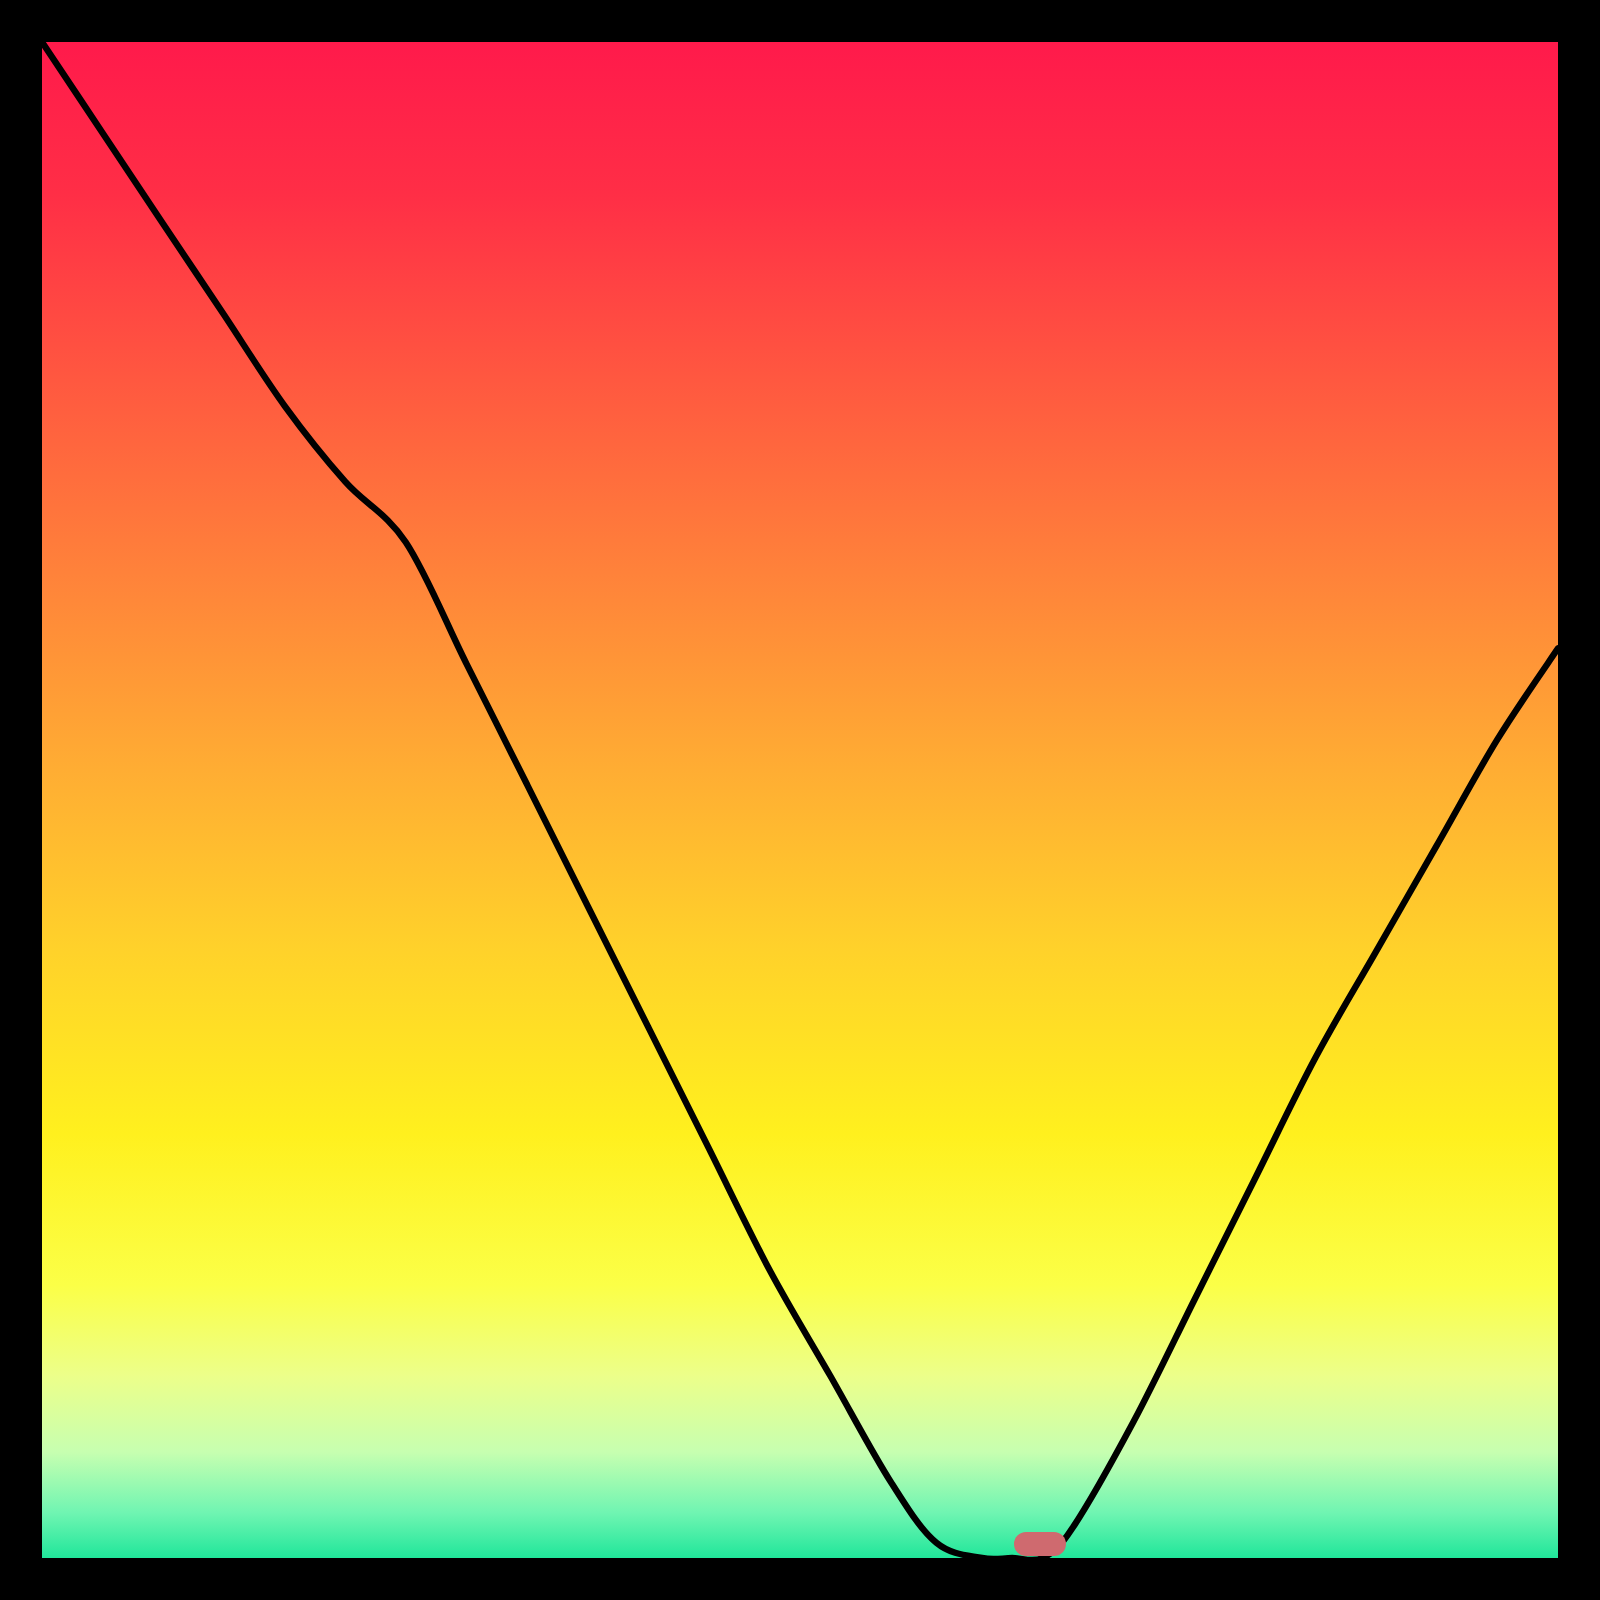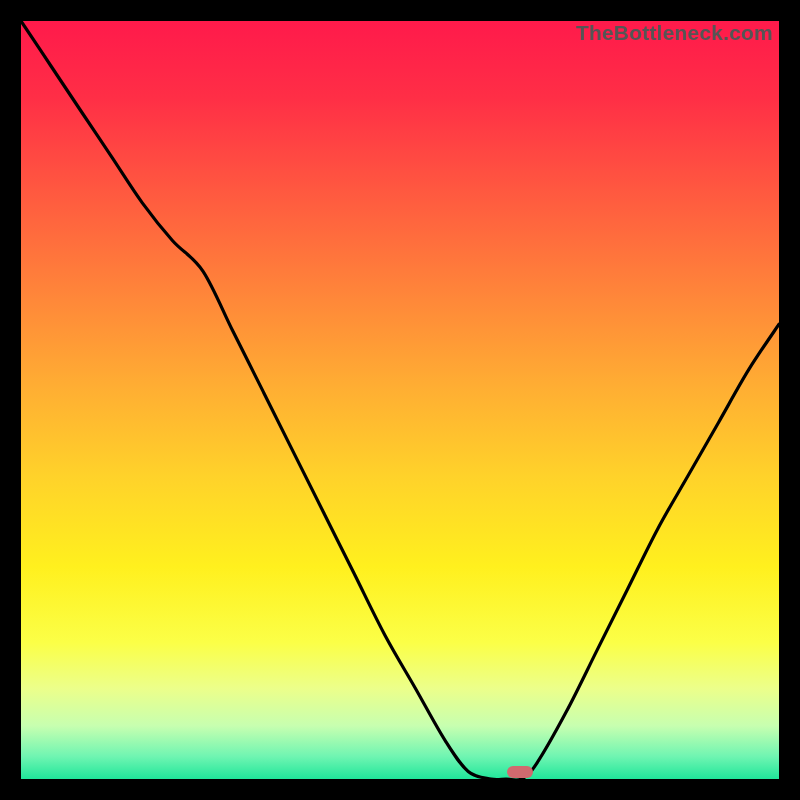--- a/index.html
+++ b/index.html
@@ -74,15 +74,14 @@
       </defs>
       <rect x="0" y="0" width="758" height="758" fill="url(#bg-grad)"></rect>
     </svg>
 
     <svg class="curve" viewBox="0 0 758 758" preserveAspectRatio="none">
       <path id="curve-path" d="M 0.0 0.0 C 5.1 7.6, 20.2 30.3, 30.3 45.5 C 40.4 60.6, 50.5 75.8, 60.6 91.0 C 70.7 106.1, 80.9 121.3, 91.0 136.4 C 101.1 151.6, 111.2 168.0, 121.3 181.9 C 131.4 195.8, 141.5 208.4, 151.6 219.8 C 161.7 231.2, 171.8 235.0, 181.9 250.1 C 192.0 265.3, 202.1 290.6, 212.2 310.8 C 222.3 331.0, 232.5 351.2, 242.6 371.4 C 252.7 391.6, 262.8 411.8, 272.9 432.1 C 283.0 452.3, 293.1 472.5, 303.2 492.7 C 313.3 512.9, 323.4 533.1, 333.5 553.3 C 343.6 573.6, 353.7 595.0, 363.8 614.0 C 373.9 632.9, 384.1 649.4, 394.2 667.0 C 404.3 684.7, 415.6 706.2, 424.5 720.1 C 433.3 734.0, 439.6 744.1, 447.2 750.4 C 454.8 756.7, 463.6 756.7, 470.0 758.0 C 476.3 759.3, 480.1 758.0, 485.1 758.0 C 490.2 758.0, 495.2 760.5, 500.3 758.0 C 505.3 755.5, 507.9 754.2, 515.4 742.8 C 523.0 731.5, 535.7 708.7, 545.8 689.8 C 555.9 670.8, 566.0 649.4, 576.1 629.1 C 586.2 608.9, 596.3 588.7, 606.4 568.5 C 616.5 548.3, 626.6 526.8, 636.7 507.9 C 646.8 488.9, 656.9 472.5, 667.0 454.8 C 677.1 437.1, 687.3 419.4, 697.4 401.7 C 707.5 384.1, 717.6 365.1, 727.7 348.7 C 737.8 332.3, 752.9 310.8, 758.0 303.2" fill="none" stroke="#000000" stroke-width="3.2" stroke-linejoin="round" stroke-linecap="round"></path>
     </svg>
 
     <div class="marker" style="left: 486px; top: 745px; width: 26px; height: 12px; background: rgb(207, 106, 111);"></div>
 
-    <div class="watermark">TheBottleneck.com</div>
   </div>
 </div>
 
 </body></html>

